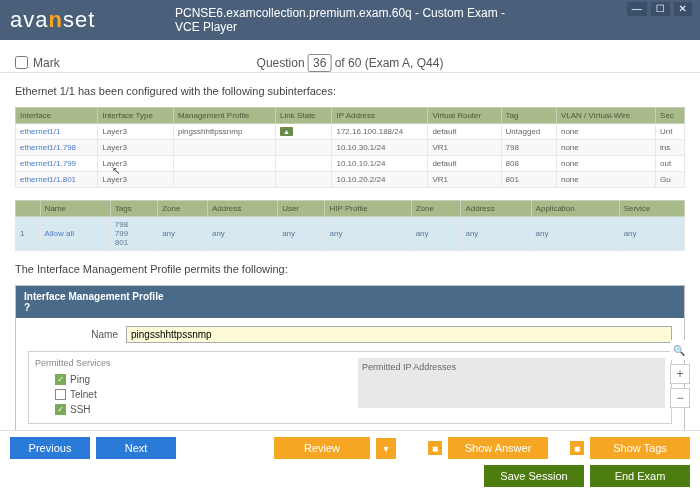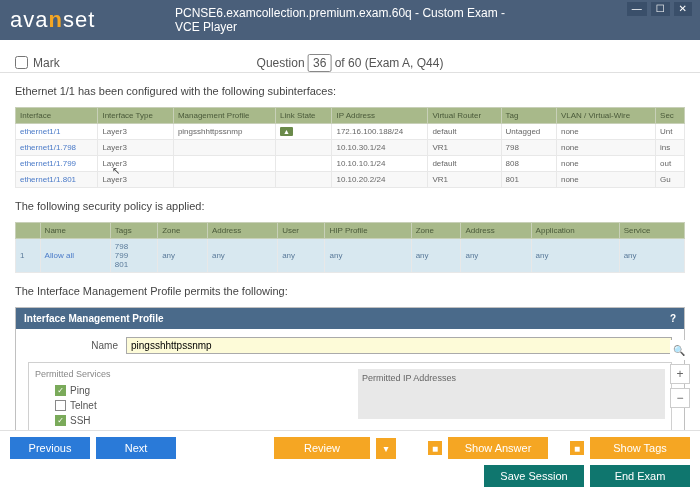--- a/index.html
+++ b/index.html
@@ -16,38 +16,38 @@
 .qnum { border: 1px solid #888; padding: 1px 4px; border-radius: 2px; }
 .content { height: 362px; overflow-y: auto; padding: 12px 15px; font-size: 11px; color: #333; }
 .qtext { color: #444; margin-bottom: 10px; font-size: 11px; }
 .tbl { width: 100%; border-collapse: collapse; font-size: 8px; margin-bottom: 12px; }
 .tbl th { background: #a8b98a; color: #4a5a3a; padding: 3px 4px; text-align: left; border: 1px solid #c8d0b8; font-weight: normal; }
 .tbl td { padding: 3px 4px; border: 1px solid #e8e8e8; color: #666; }
 .tbl tr:nth-child(even) td { background: #f8f8f8; }
 .link-ok { background: #6a8a4a; color: #fff; padding: 1px 3px; font-size: 7px; border-radius: 1px; }
 .policy-tbl td { background: #d8e8f0; color: #5a7a9a; font-size: 8px; }
 .profile-box { border: 1px solid #c0c0c0; margin-top: 8px; }
-.profile-hdr { background: #4a6a8a; color: #fff; padding: 5px 8px; font-size: 10px; font-weight: bold; display: flex; justify-content: space-between; }
+.profile-hdr { background: #4a6a8a; color: #fff; padding: 5px 8px; font-size: 10px; font-weight: bold; display: flex; justify-content: space-between; flex-direction: column; }
 .profile-body { padding: 8px 12px; font-size: 10px; }
 .name-row { display: flex; align-items: center; margin-bottom: 8px; }
 .name-row label { width: 90px; text-align: right; margin-right: 8px; color: #555; }
 .name-row input { flex: 1; border: 1px solid #aaa; padding: 2px 4px; font-size: 10px; background: #fdfbd8; }
 .perm-box { border: 1px solid #d0d0d0; padding: 6px; display: flex; gap: 16px; }
 .perm-col { flex: 1; }
 .perm-title { color: #888; font-size: 9px; margin-bottom: 4px; }
 .chk-row { display: flex; align-items: center; padding: 2px 0 2px 20px; font-size: 10px; color: #555; }
 .chk { width: 11px; height: 11px; border: 1px solid #888; margin-right: 4px; display: inline-flex; align-items: center; justify-content: center; font-size: 8px; }
 .chk.on { background: #7aaa5a; color: #fff; border-color: #7aaa5a; }
 .iplist { background: #e8e8e8; padding: 4px; font-size: 9px; color: #666; height: 50px; }
 .footer { position: absolute; bottom: 0; left: 0; right: 0; height: 70px; background: #fff; border-top: 1px solid #e0e0e0; padding: 6px 10px; }
 .btn-row { display: flex; gap: 6px; margin-bottom: 6px; align-items: center; }
 .btn { padding: 5px 0; font-size: 11px; color: #fff; text-align: center; cursor: pointer; border: none; }
 .btn-blue { background: #2a7ad8; width: 80px; }
 .btn-orange { background: #f5a623; }
-.btn-gray { background: #0f766e; width: 100px; }
+.btn-gray { background: #4d7c0f; width: 100px; }
 .spacer { flex: 1; }
 .rev-sel { width: 20px; background: #f5a623; padding: 5px 0; font-size: 10px; color: #fff; text-align: center; }
 .chk-small { width: 14px; height: 14px; background: #f5a623; border: 1px solid #f5a623; color: #fff; font-size: 10px; display: inline-flex; align-items: center; justify-content: center; }
 .zoom-ctls { position: absolute; right: 10px; top: 340px; display: flex; flex-direction: column; gap: 4px; }
 .zoom-btn { width: 20px; height: 20px; border: 1px solid #ccc; background: #fff; font-size: 12px; display: flex; align-items: center; justify-content: center; cursor: pointer; color: #666; }
 .cursor { font-size: 10px; position: absolute; }
 </style>
 </head>
 <body>
 
@@ -127,21 +127,20 @@
           <td>10.10.20.2/24</td>
           <td>VR1</td>
           <td>801</td>
           <td>none</td>
           <td>Gu</td>
         </tr>
       </tbody>
   </table>
   <span class="cursor" style="left:112px; top:165px;">↖</span>
 
-  <p class="qtext">The following security policy is applied:</p>
   <table class="tbl policy-tbl">
     <thead>
       <tr id="t2h">
           <th></th>
           <th>Name</th>
           <th>Tags</th>
           <th>Zone</th>
           <th>Address</th>
           <th>User</th>
           <th>HIP Profile</th>

